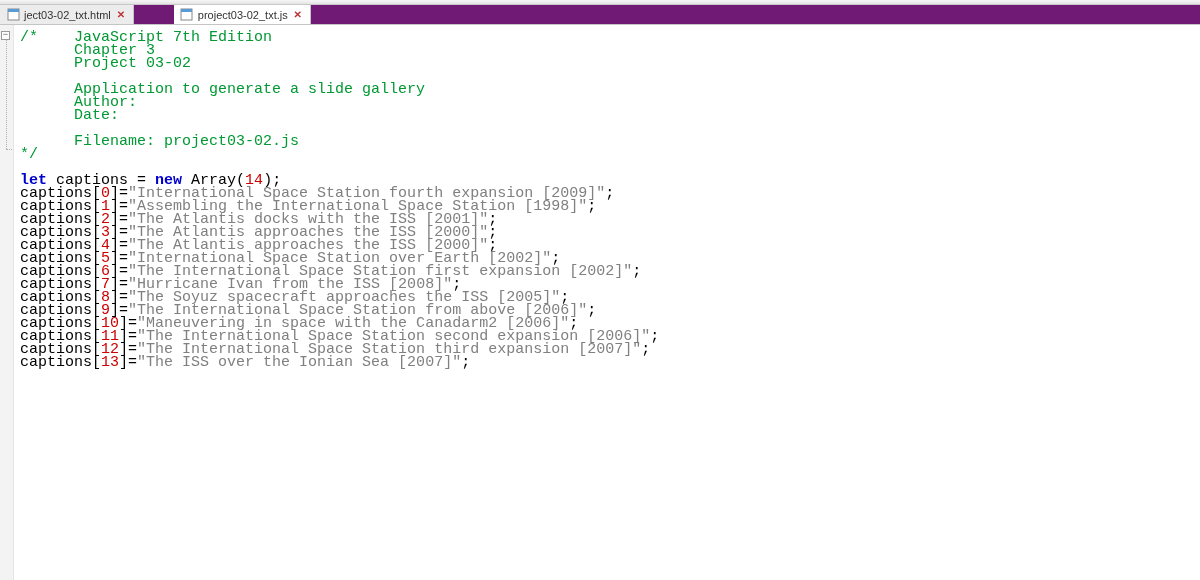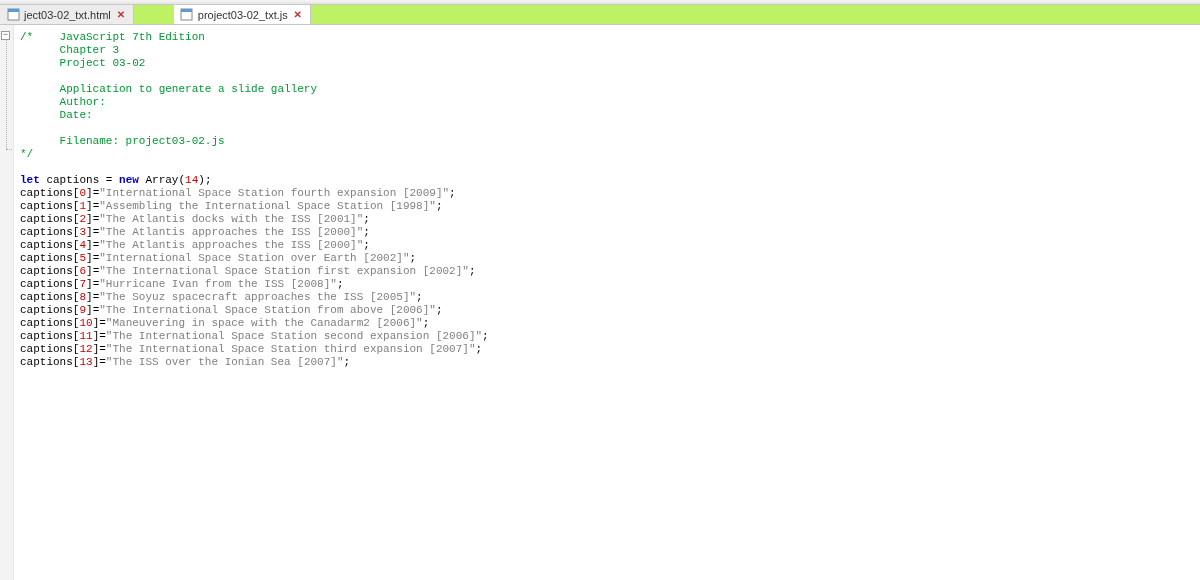--- a/index.html
+++ b/index.html
@@ -11,21 +11,21 @@
     height: 580px;
     overflow: hidden;
   }
   .toolbar-strip {
     height: 5px;
     background: linear-gradient(#f6f6f6,#e4e4e4);
     border-bottom: 1px solid #c8c8c8;
   }
   .tab-bar {
     height: 20px;
-    background: #bef264;
+    background: #701a75;
     border-bottom: 1px solid #c5c5c5;
     display: flex;
     align-items: stretch;
     font-family: "Segoe UI", Tahoma, sans-serif;
     font-size: 11px;
   }
   .tab {
     display: flex;
     align-items: center;
     gap: 4px;
@@ -82,21 +82,21 @@
   .fold-end {
     position: absolute;
     left: 6px;
     width: 6px; height: 1px;
     border-bottom: 1px dotted #b0b0b0;
   }
   .code-area {
     position: absolute;
     left: 14px; right: 0; top: 0; bottom: 0;
     padding: 6px 0 0 6px;
-    font-size: 11px;
+    font-size: 15px;
     line-height: 13px;
     white-space: pre;
     color: #000;
   }
   .cmt { color: #009933; }
   .kw  { color: #0000cc; font-weight: bold; }
   .id  { color: #000000; }
   .num { color: #cc0000; }
   .op  { color: #000000; }
   .str { color: #808080; }

